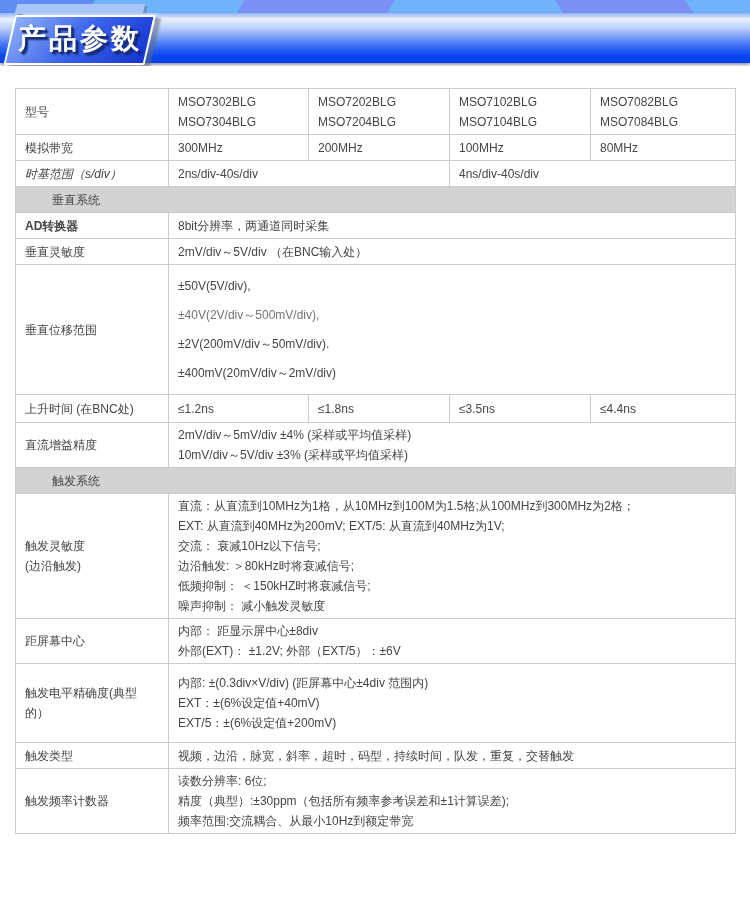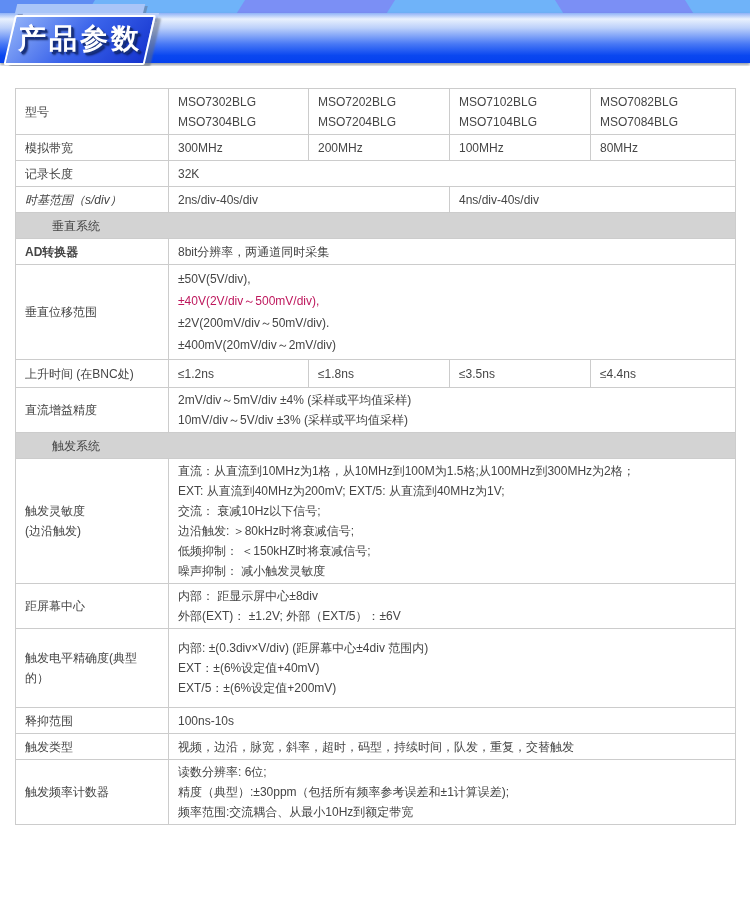--- a/index.html
+++ b/index.html
@@ -43,23 +43,23 @@
     font-size:12px; color:#454545;
   }
   .spec td {
     border:1px solid #cccccc; background:#ffffff;
     padding:2px 9px; vertical-align:middle; line-height:20px;
     overflow:hidden;
   }
   .spec td.section { background:#d3d3d3; height:21px;padding-left:36px; }
   .spec td.label  { }
   .spec td .line  { }
-  .spec td.wide .line { margin:2px 0; }
+  .spec td.wide .line { margin:9px 0; }
   .spec td.padded { padding-top:9px; padding-bottom:9px; }
-  .spec .muted { color:#be185d; }
+  .spec .muted { color:#737373; }
 </style>
 </head>
 <body>
 
 <div class="page">
 
   <header class="banner">
     <div class="band-top">
       <div class="sh1"></div>
       <div class="sh2"></div>
@@ -115,47 +115,47 @@
             <div class="line">200MHz</div>
           </td>
           <td class="val">
             <div class="line">100MHz</div>
           </td>
           <td class="val">
             <div class="line">80MHz</div>
           </td>
         </tr>
         <tr>
-          <td class="label" style="height: 21px;">
-            <div>记录长度</div>
-          </td>
-          <td class="val" colspan="4">
-            <div class="line">32K</div>
-          </td>
-        </tr>
-        <tr>
           <td class="label" style="height: 21px; font-style: italic;">
             <div>时基范围（s/div）</div>
           </td>
           <td class="val" colspan="2">
             <div class="line">2ns/div-40s/div</div>
           </td>
           <td class="val" colspan="2">
             <div class="line">4ns/div-40s/div</div>
           </td>
         </tr>
         <tr>
           <td colspan="5" class="section">垂直系统</td>
         </tr>
         <tr>
           <td class="label" style="height: 21px; font-weight: bold;">
             <div>AD转换器</div>
           </td>
           <td class="val" colspan="4">
             <div class="line">8bit分辨率，两通道同时采集</div>
+          </td>
+        </tr>
+        <tr>
+          <td class="label" style="height: 21px;">
+            <div>垂直灵敏度</div>
+          </td>
+          <td class="val" colspan="4">
+            <div class="line">2mV/div～5V/div （在BNC输入处）</div>
           </td>
         </tr>
         <tr>
           <td class="label">
             <div>垂直位移范围</div>
           </td>
           <td class="val wide" colspan="4">
             <div class="line">±50V(5V/div),</div>
             <div class="line muted">±40V(2V/div～500mV/div),</div>
             <div class="line">±2V(200mV/div～50mV/div).</div>
@@ -218,28 +218,20 @@
           <td class="label">
             <div>触发电平精确度(典型的）</div>
           </td>
           <td class="val padded" colspan="4">
             <div class="line">内部: ±(0.3div×V/div) (距屏幕中心±4div 范围内)</div>
             <div class="line">EXT：±(6%设定值+40mV)</div>
             <div class="line">EXT/5：±(6%设定值+200mV)</div>
           </td>
         </tr>
         <tr>
-          <td class="label" style="height: 21px;">
-            <div>释抑范围</div>
-          </td>
-          <td class="val" colspan="4">
-            <div class="line">100ns-10s</div>
-          </td>
-        </tr>
-        <tr>
           <td class="label" style="height: 21px; margin-top: 20px;">
             <div>触发类型</div>
           </td>
           <td class="val" colspan="4">
             <div class="line">视频，边沿，脉宽，斜率，超时，码型，持续时间，队发，重复，交替触发</div>
           </td>
         </tr>
         <tr>
           <td class="label">
             <div>触发频率计数器</div>

